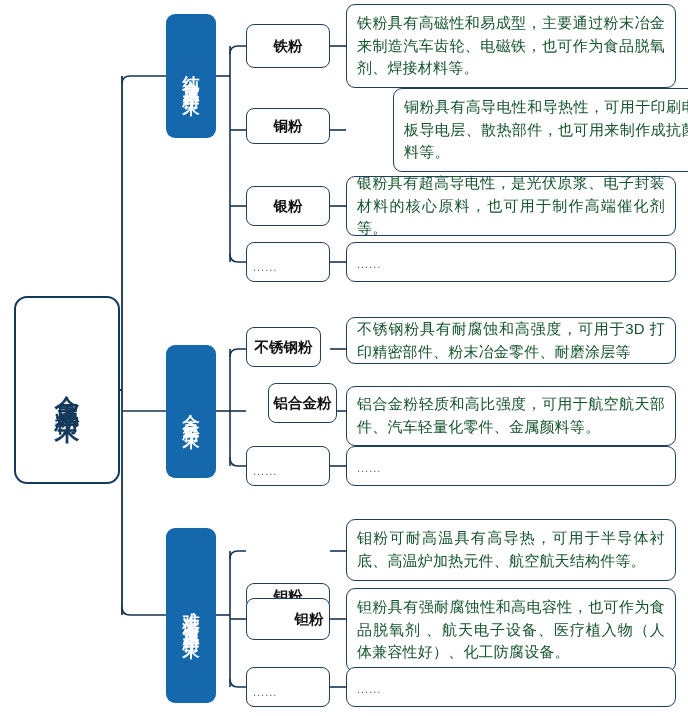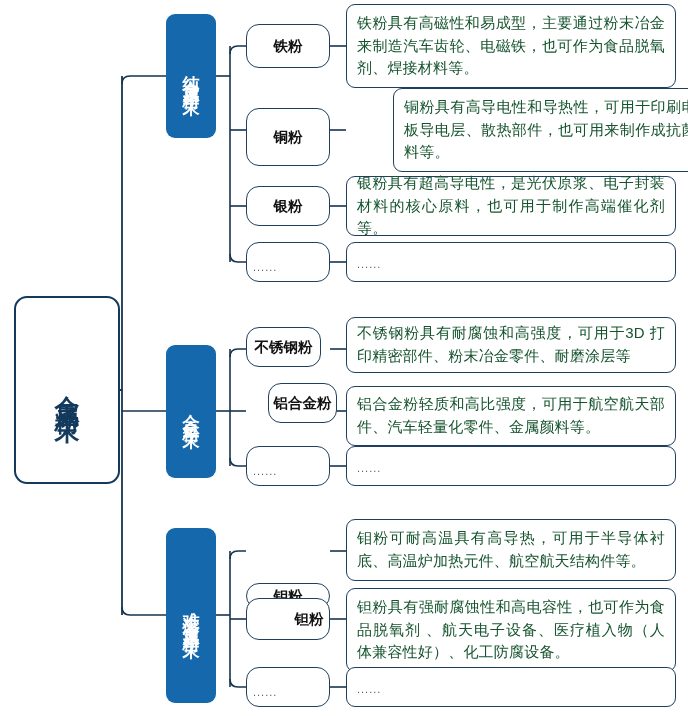--- a/index.html
+++ b/index.html
@@ -63,21 +63,21 @@
     line-height:1;
   }
   .cat.c1{top:14px;height:124px;}
   .cat.c2{top:345px;height:133px;}
   .cat.c3{top:528px;height:175px;}
 
   
   .mid{
     left:246px;
     border:1.4px solid #1f3f5f;
-    border-radius:13px;
+    border-radius:8px;
     justify-content:center;
     padding:0 6px;
   }
   .mid .label{
     color:#111111;
     font-size:14.5px;
     font-weight:700;
     white-space:nowrap;
   }
   .mid.dots{justify-content:flex-start;}
@@ -170,21 +170,21 @@
     <span class="vtext">难溶金属粉末</span>
   </div>
 
   <div class="node mid" style="top:24px;height:44px;width:84px;">
     <span class="label">铁粉</span>
   </div>
   <div class="node desc" style="top:4px;height:84px;">
     <span class="body">铁粉具有高磁性和易成型，主要通过粉末冶金来制造汽车齿轮、电磁铁，也可作为食品脱氧剂、焊接材料等。</span>
   </div>
 
-  <div class="node mid" style="top:108px;height:58px;width:84px;">
+  <div class="node mid" style="top:108px;height:36px;width:84px;">
     <span class="label">铜粉</span>
   </div>
   <div class="node desc" style="top:88px;height:84px;margin-left:47px;">
     <span class="body">铜粉具有高导电性和导热性，可用于印刷电路板导电层、散热部件，也可用来制作成抗菌材料等。</span>
   </div>
 
   <div class="node mid" style="top:186px;height:40px;width:84px;">
     <span class="label">银粉</span>
   </div>
   <div class="node desc" style="top:176px;height:60px;">
@@ -194,21 +194,21 @@
   <div class="node mid dots" style="top:242px;height:40px;width:84px;">
     <span class="label">......</span>
   </div>
   <div class="node desc dots" style="top:242px;height:40px;">
     <span class="body">......</span>
   </div>
 
   <div class="node mid" style="top:327px;height:40px;width:75px;">
     <span class="label">不锈钢粉</span>
   </div>
-  <div class="node desc" style="top:317px;height:56px;">
+  <div class="node desc" style="top:317px;height:47px;">
     <span class="body">不锈钢粉具有耐腐蚀和高强度，可用于3D 打印精密部件、粉末冶金零件、耐磨涂层等</span>
   </div>
 
   <div class="node mid" style="top:383px;height:40px;width:69px;margin-left:22px;">
     <span class="label">铝合金粉</span>
   </div>
   <div class="node desc" style="top:386px;height:60px;">
     <span class="body">铝合金粉轻质和高比强度，可用于航空航天部件、汽车轻量化零件、金属颜料等。</span>
   </div>
 

